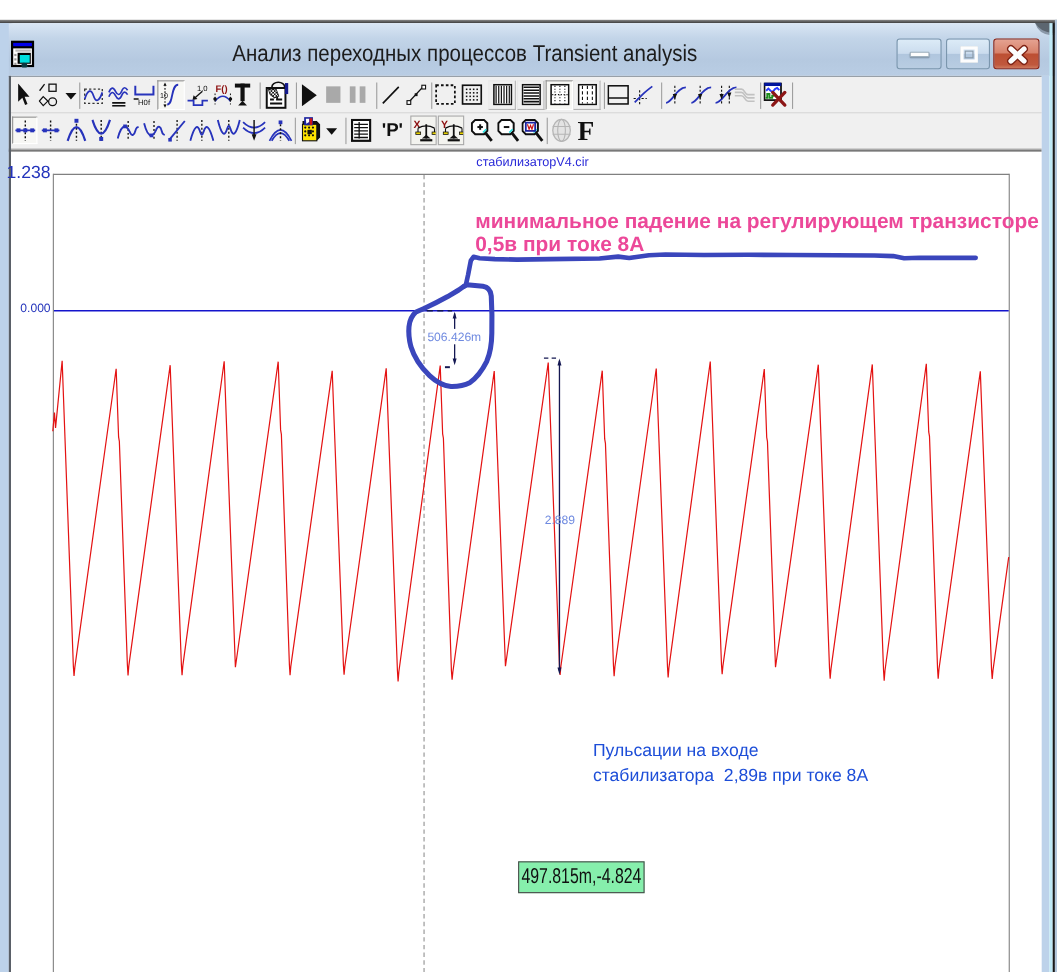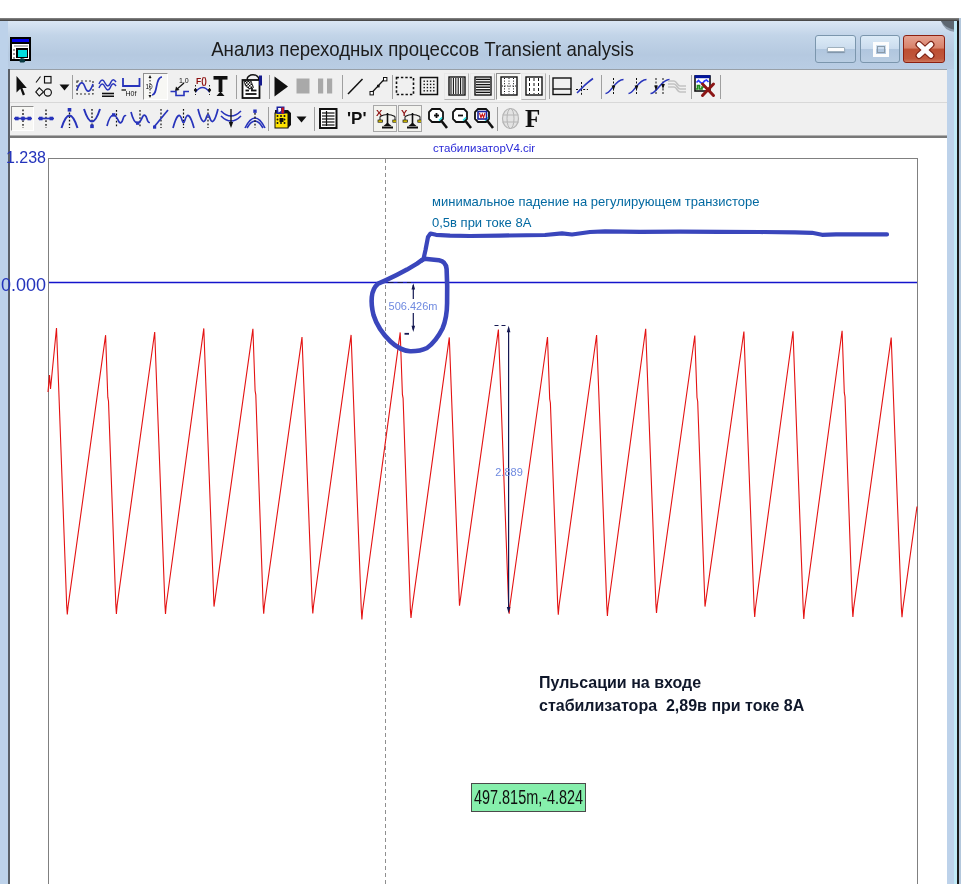--- a/index.html
+++ b/index.html
@@ -463,21 +463,21 @@
   <line x1="494.5" y1="307.5" x2="507" y2="307.5" stroke-dasharray="4,3"></line>
   <line x1="508.6" y1="310" x2="508.6" y2="592"></line>
   <path d="M508.6,307.8 L506.8,314.2 L510.4,314.2 Z" stroke="none"></path>
   <path d="M508.6,595.3 L506.8,588.9 L510.4,588.9 Z" stroke="none"></path>
  </g>
  <text x="509" y="458" text-anchor="middle" font-family="Liberation Sans" font-size="11" fill="#6f8ae0">2.889</text>
 </svg>
 
  <div class="abs" style="left:433px;top:124px;width:200px;font-size:11.5px;color:#2a2ad8">стабилизаторV4.cir</div>
  <div class="abs" style="left:0px;top:131px;width:46px;text-align:right;font-size:16px;color:#2333bb">1.238</div>
- <div class="abs" style="left:0px;top:257px;width:46px;text-align:right;font-size:18px;color:#2333bb">0.000</div>
-
- <div class="abs" style="left:432px;top:174px;font-size:13px;font-weight:normal;color:#0369a1;line-height:20.5px;white-space:nowrap">минимальное падение на регулирующем транзисторе<br>0,5в при токе 8А</div>
- <div class="abs" style="left:539px;top:653px;font-size:16px;font-weight:bold;color:#0f172a;line-height:23px;white-space:nowrap">Пульсации на входе<br>стабилизатора&nbsp;&nbsp;2,89в при токе 8А</div>
+ <div class="abs" style="left:0px;top:257px;width:46px;text-align:right;font-size:11px;color:#2333bb">0.000</div>
+
+ <div class="abs" style="left:432px;top:174px;font-size:19px;font-weight:bold;color:#ec4899;line-height:20.5px;white-space:nowrap">минимальное падение на регулирующем транзисторе<br>0,5в при токе 8А</div>
+ <div class="abs" style="left:539px;top:653px;font-size:16px;font-weight:normal;color:#1d4ed8;line-height:23px;white-space:nowrap">Пульсации на входе<br>стабилизатора&nbsp;&nbsp;2,89в при токе 8А</div>
 
  <div class="abs" style="left:471px;top:765px;width:115px;height:29px;background:#86efac;border:1px solid #4a4a4a;overflow:hidden">
       <div style="position:absolute;left:2px;top:0;font-size:19.5px;color:#101010;line-height:27px;white-space:nowrap;transform:scaleX(0.74);transform-origin:0 0">497.815m,-4.824</div>
     </div>
 
 </div>
 </body></html>

